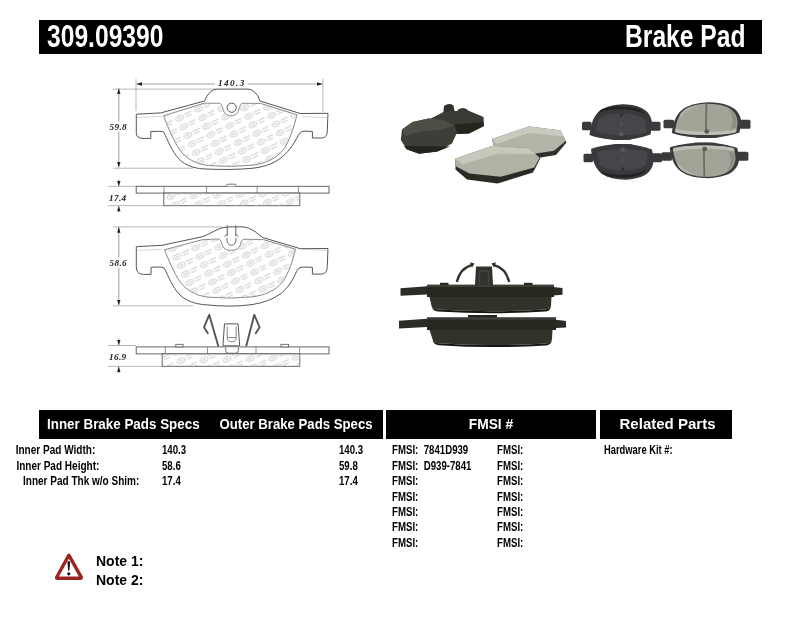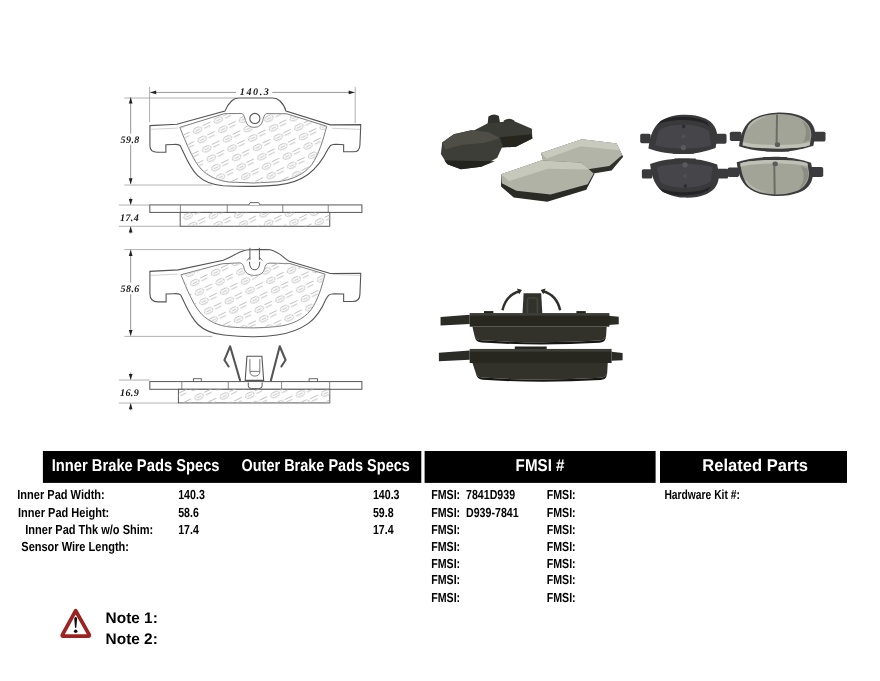--- a/index.html
+++ b/index.html
@@ -15,20 +15,24 @@
 .thbar{top:409.5px;height:29.8px;background:#000;color:#fff;}
 .th{position:absolute;top:-1px;width:100%;text-align:center;font-size:15.5px;font-weight:bold;line-height:29px;}
 .spec{font-size:12px;font-weight:bold;color:#000;line-height:15.45px;}
 .sr{text-align:left;}
 #notes{left:96px;top:551.7px;font-size:14px;font-weight:bold;line-height:19.1px;}
 </style>
 </head>
 <body>
 <div id="page">
 
+  <div class="abs" id="hdrbar">
+    <div id="hnum"><span class="cxl" style="transform:scaleX(0.77)">309.09390</span></div>
+    <div id="hbp"><span class="cxr" style="transform:scaleX(0.77)">Brake Pad</span></div>
+  </div>
 
   <svg class="abs" style="left:95px;top:68px;" width="245" height="315" viewBox="95 68 245 315">
     <defs>
       <pattern id="wm" width="21" height="9.5" patternUnits="userSpaceOnUse" patternTransform="rotate(-26)">
         <ellipse cx="4.6" cy="4.5" rx="4.1" ry="2.4" fill="none" stroke="#bdbdbd" stroke-width="0.85"></ellipse>
         <path d="M2.3 4.5 L6.9 4.5 M10.6 3.1 L18.2 3.1 M10.6 5.9 L16.8 5.9" stroke="#c2c2c2" stroke-width="0.9" fill="none"></path>
       </pattern>
       <marker id="m"></marker>
     </defs>
 
@@ -252,29 +256,28 @@
     </g>
   </svg>
 
   <div class="abs thbar" style="left:386px;width:210px;">
     <div class="th"><span class="cxc" style="transform:scaleX(0.89)">FMSI #</span></div>
   </div>
   <div class="abs thbar" style="left:39px;width:344px;">
     <div class="th" style="left:-4px;width:172px;"><span class="cxc" style="transform:scaleX(0.864)">Inner Brake Pads Specs</span></div>
     <div class="th" style="left:167px;width:172px;"><span class="cxc" style="transform:scaleX(0.85)">Outer Brake Pads Specs</span></div>
   </div>
-  <div class="abs thbar" style="left:600px;width:170px;">
+  <div class="abs thbar" style="left:600px;width:132px;">
     <div class="th" style="left:2px;"><span class="cxc" style="transform:scaleX(0.97)">Related Parts</span></div>
   </div>
 
   <div class="abs spec sr" style="left:0px;top:443.2px;width:160.3px;">
     <div><span class="cxr">Inner Pad Width:</span></div>
     <div><span class="cxr">Inner Pad Height:</span></div>
     <div><span class="cxr">Inner Pad Thk w/o Shim:</span></div>
-    <div><span class="cxr">Sensor Wire Length:</span></div>
   </div>
   <div class="abs spec" style="left:161.8px;top:443.2px;width:60px;">
     <div><span class="cxl">140.3</span></div>
     <div><span class="cxl">58.6</span></div>
     <div><span class="cxl">17.4</span></div>
   </div>
 
   <div class="abs spec" style="left:338.8px;top:443.2px;width:60px;">
     <div><span class="cxl">140.3</span></div>
     <div><span class="cxl">59.8</span></div>

